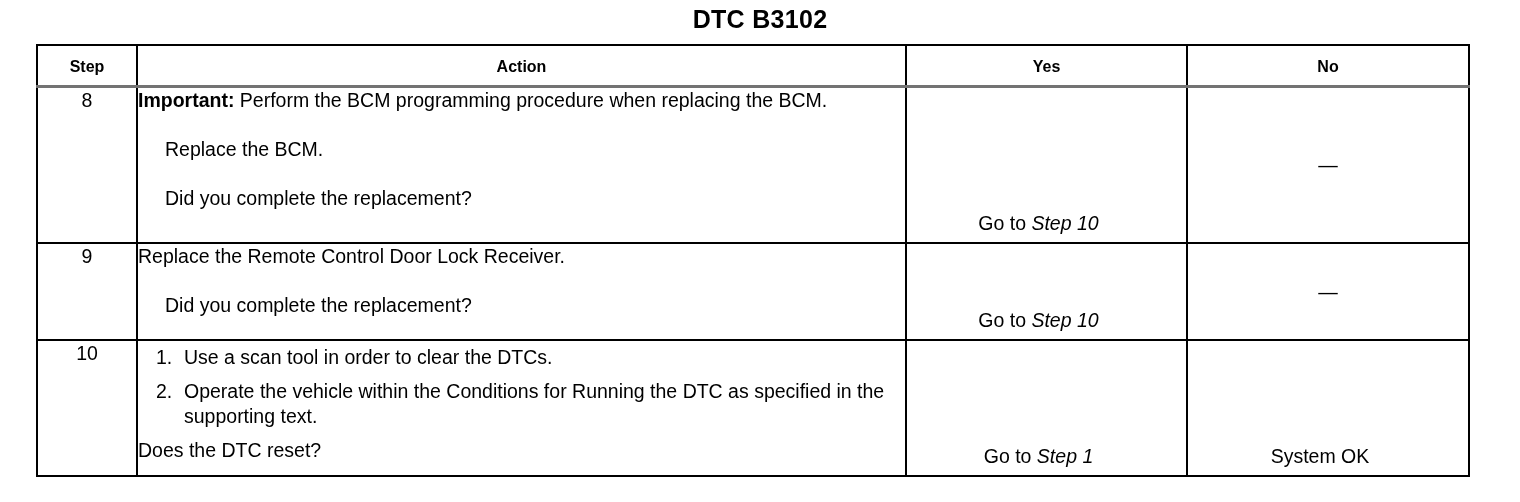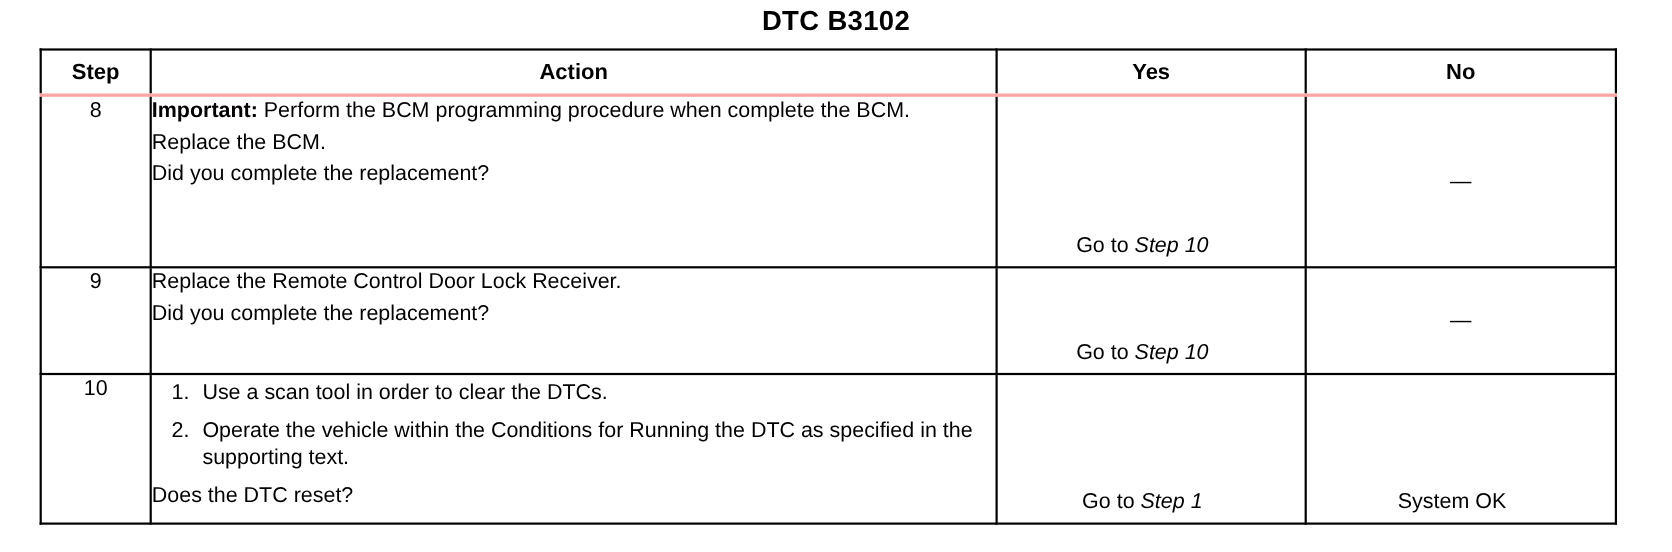--- a/index.html
+++ b/index.html
@@ -48,23 +48,23 @@
     background: #fff;
   }
   .dtc-table td, .dtc-table th {
     border: 2px solid #000;
     padding: 0;
     vertical-align: top;
     font-size: 19.5px;
     line-height: 25px;
   }
   .dtc-table thead th {
-    border-bottom: 3px solid #fca5a5;
+    border-bottom: 3px solid #737373;
     height: 32px;
-    font-size: 20px;
+    font-size: 16px;
     font-weight: bold;
     text-align: center;
     vertical-align: middle;
     padding: 4px 0 3px 0;
   }
 
   
   .col-step   { width: 100px; }
   .col-action { width: 769px; }
   .col-yes    { width: 281px; }
@@ -103,21 +103,21 @@
   }
   .dash {
     display: inline-block;
     font-size: 19.5px;
     letter-spacing: 0;
   }
   em, .ital { font-style: italic; }
   .bold { font-weight: bold; text-align: right; }
 
   .para { margin: 0 0 0 0; }
-  .para + .para { margin-top: 4px; }
+  .para + .para { margin-top: 24px; padding-left: 27px; }
   .gap-para { margin-top: 30px; }
 
   
   .num-list {
     margin: 4px 0 0 0;
     padding: 0;
     list-style: none;
   }
   .num-list li {
     position: relative;
@@ -160,21 +160,21 @@
         <th>Action</th>
         <th>Yes</th>
         <th>No</th>
       </tr>
     </thead>
     <tbody>
 
       <tr class="row-8">
         <td class="cell-step">8</td>
         <td class="cell-action">
-          <p class="para"><span class="bold">Important:</span><span> Perform the BCM programming procedure when complete the BCM.</span></p>
+          <p class="para"><span class="bold">Important:</span><span> Perform the BCM programming procedure when replacing the BCM.</span></p>
           <p class="para">Replace the BCM.</p>
           <p class="para gap-para">Did you complete the replacement?</p>
         </td>
         <td class="cell-answer">
           <span class="answer-bottom"><span>Go to </span><em>Step 10</em></span>
         </td>
         <td class="cell-answer">
           <span class="answer-middle dash">—</span>
         </td>
       </tr>

